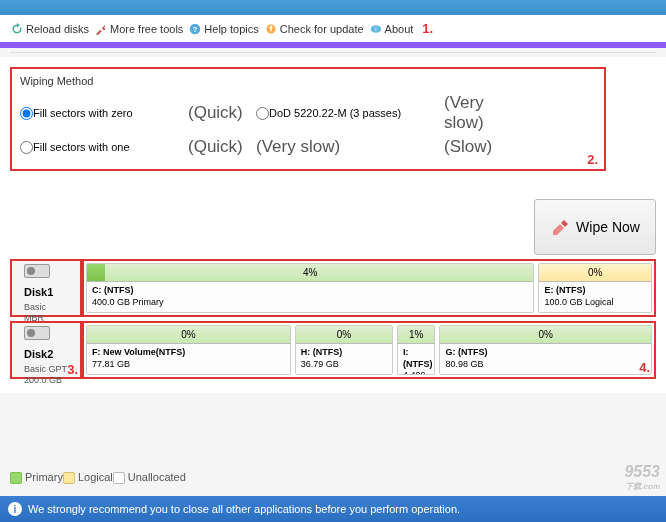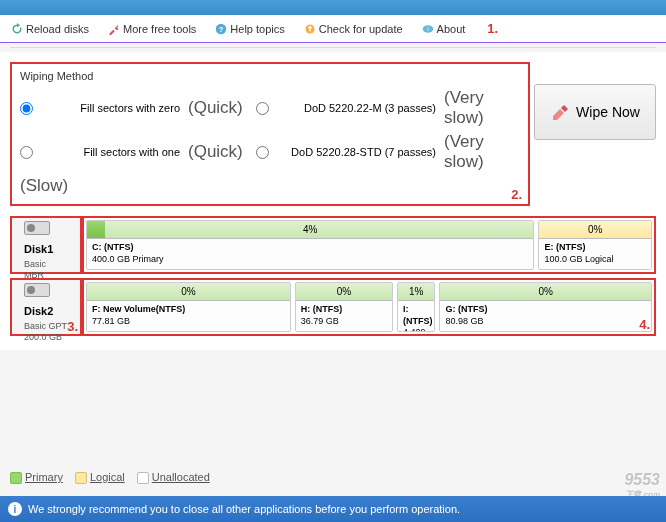--- a/index.html
+++ b/index.html
@@ -1,52 +1,52 @@
 <!DOCTYPE html>
 <html><head>
 <meta charset="utf-8">
 <style>
 * { box-sizing: border-box; margin: 0; padding: 0; font-family: Arial, sans-serif; }
 body { width: 666px; height: 522px; background: #f5f5f5; position: relative; overflow: hidden; }
 .topbar { height: 15px; background: linear-gradient(#4a9fd8, #3a8fc8); }
-.toolbar { background: #fff; padding: 6px 8px; font-size: 11px; color: #333; border-bottom: 1px solid #8b5cf6; display: flex; align-items: center; gap: 13px; }
+.toolbar { background: #fff; padding: 6px 8px; font-size: 11px; color: #333; border-bottom: 6px solid #8b5cf6; display: flex; align-items: center; gap: 0; }
 .toolbar-item { cursor: pointer; display: inline-flex; align-items: center; gap: 3px; padding: 0 3px; }
 .icon-sm { width: 12px; height: 12px; display: inline-block; }
 .main { padding: 10px; background: #fff; }
-.wiping-box { border: 2px solid #d33; padding: 6px 8px 8px; position: relative; margin-bottom: 6px; width: 520px; float: left; }
+.wiping-box { border: 2px solid #d33; padding: 6px 8px 8px; position: relative; margin-bottom: 6px; width: 596px; float: left; }
 .wiping-title { font-size: 11px; color: #333; margin-bottom: 6px; }
 .wiping-grid { display: grid; grid-template-columns: 160px 60px 180px 80px; gap: 4px 8px; font-size: 11px; align-items: center; }
-.radio-item { display: flex; align-items: center; gap: 16px; cursor: pointer; justify-content: space-between; }
+.radio-item { display: flex; align-items: center; gap: 0; cursor: pointer; }
 .radio-item input { margin: 0; }
 .speed { color: #555; font-size: 17px; }
 .wipe-btn { float: right; width: 122px; height: 56px; margin-top: 22px; background: linear-gradient(#f8f8f8,#e8e8e8); border: 1px solid #bbb; border-radius: 3px; display: flex; align-items: center; justify-content: center; gap: 6px; font-size: 14px; cursor: pointer; }
 .disks-area { clear: both; padding-top: 4px; }
 .disk-row { display: flex; margin-bottom: 4px; height: 58px; }
 .disk-label { width: 72px; border: 2px solid #d33; padding: 3px 12px; background: #f5f5f5; position: relative; }
 .disk-icon { width: 26px; height: 14px; background: #ddd; border: 1px solid #999; border-radius: 2px; display: inline-block; margin-right: 2px; position: relative; }
 .disk-icon::before { content:''; position:absolute; top:2px; left:2px; width:8px; height:8px; background:#888; border-radius:50%; }
 .disk-name { font-size: 11px; font-weight: bold; }
 .disk-meta { font-size: 9px; color: #555; line-height: 1.2; margin-top: 2px; }
 .disk-parts { flex: 1; display: flex; gap: 4px; border: 2px solid #d33; padding: 2px; position: relative; }
 .disk-parts.row1 { border: 2px solid #d33; }
 .part { border: 1px solid #ccc; border-radius: 2px; overflow: hidden; display: flex; flex-direction: column; position: relative; }
 .part-bar { height: 18px; background: linear-gradient(#e0f0d0,#c8e8b0); border-bottom: 1px solid #bbb; position: relative; text-align: center; font-size: 10px; line-height: 18px; }
 .part-bar.logical { background: linear-gradient(#fff4cc,#ffe8a0); }
 .part-fill { position: absolute; left: 0; top: 0; bottom: 0; background: linear-gradient(#9ad66e,#7bc24a); }
 .part-pct { position: relative; z-index: 1; }
 .part-info { padding: 3px 5px; font-size: 9px; line-height: 1.3; background: #fdfdfd; flex: 1; }
 .part-info .vn { font-weight: bold; }
-.footer-legend { position: absolute; bottom: 38px; left: 10px; font-size: 11px; color: #555; display: flex; gap: 12px; align-items: center; text-decoration: underline; }
+.footer-legend { position: absolute; bottom: 38px; left: 10px; font-size: 11px; color: #555; display: flex; align-items: center; }
 .legend-box { width: 12px; height: 12px; border-radius: 2px; display: inline-block; vertical-align: middle; margin-right: 3px; }
 .lg-primary { background: #9ad66e; border: 1px solid #7bc24a; }
 .lg-logical { background: #ffe8a0; border: 1px solid #d8c070; }
 .lg-unalloc { background: #fff; border: 1px solid #bbb; }
 .statusbar { position: absolute; bottom: 0; left: 0; right: 0; height: 26px; background: linear-gradient(#3a7fd0,#2a6fc0); color: #fff; font-size: 11px; display: flex; align-items: center; padding: 0 8px; gap: 6px; }
 .info-icon { width: 14px; height: 14px; border-radius: 50%; background: #fff; color: #3a7fd0; display: inline-flex; align-items: center; justify-content: center; font-weight: bold; font-size: 10px; }
-.watermark { position: absolute; right: 6px; bottom: 22px; font-size: 16px; font-style: italic; font-weight: bold; color: rgba(100,100,100,0.35); text-shadow: 1px 1px 0 rgba(255,255,255,0.5); }
+.watermark { position: absolute; right: 6px; bottom: 30px; font-size: 16px; font-style: italic; font-weight: bold; color: rgba(100,100,100,0.35); text-shadow: 1px 1px 0 rgba(255,255,255,0.5); }
 .watermark small { display:block; font-size:8px; text-align:right; }
 .annot { position: absolute; color: #d33; font-size: 13px; font-weight: bold; pointer-events: none; }
 .sep-line { border: none; border-top: 1px solid #ddd; margin: 8px 0; }
 .clearfix::after { content:''; display:table; clear:both; }
 </style>
 </head>
 <body>
 
 <div class="topbar"></div>
 
@@ -103,24 +103,20 @@
             <input type="radio" name="w" style="">
             <span>DoD 5220.22-M (3 passes)</span>
           </label>
         <span class="speed">(Very slow)</span>
 
         <label class="radio-item">
             <input type="radio" name="w" style="">
             <span>Fill sectors with one</span>
           </label>
         <span class="speed">(Quick)</span>
-        <label class="radio-item">
-            <input type="radio" name="w" style="">
-            <span>DoD 5220.28-STD (7 passes)</span>
-          </label>
         <span class="speed">(Very slow)</span>
 
         <span class="speed">(Slow)</span>
         <span></span>
           <span></span>
       </div>
       <span class="annot" style="right:6px; bottom:2px;">2.</span>
     </div>
     <button class="wipe-btn">
       <svg width="20" height="20" viewBox="0 0 20 20">

